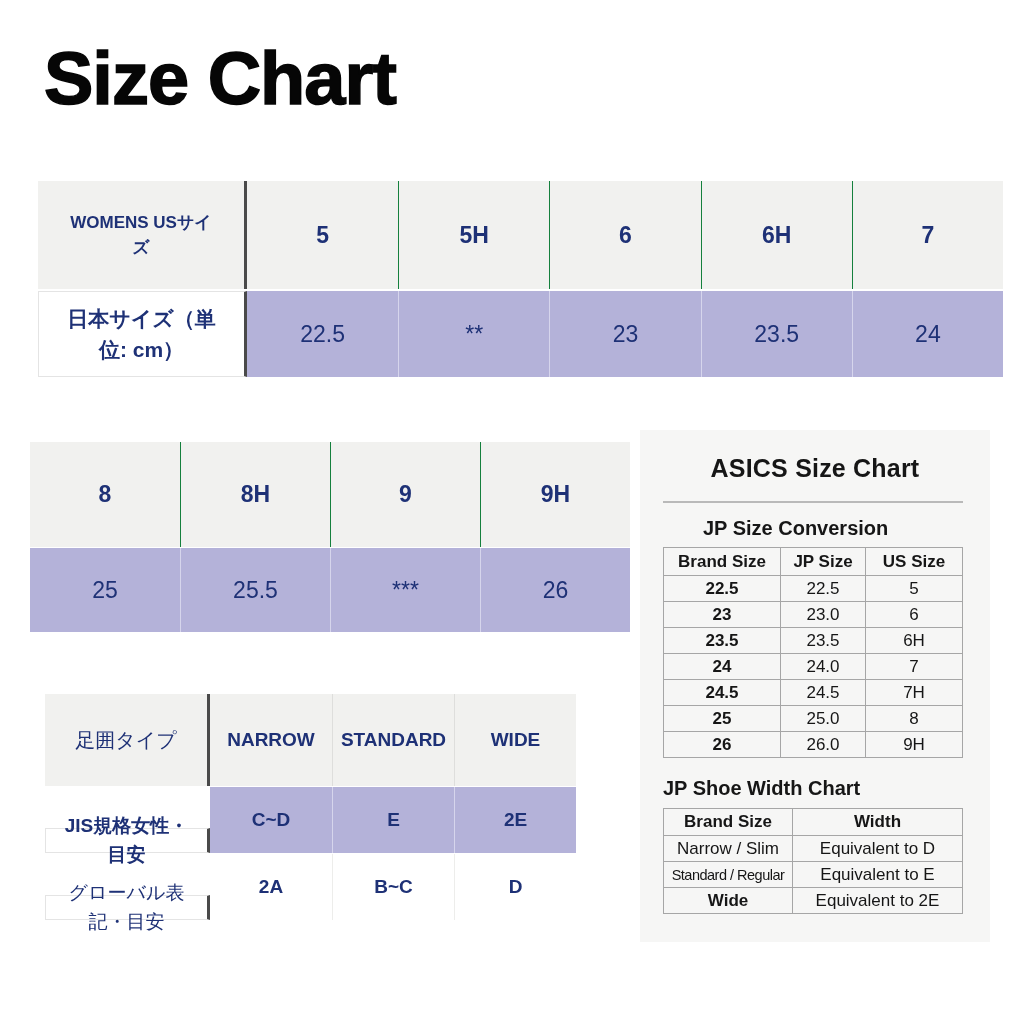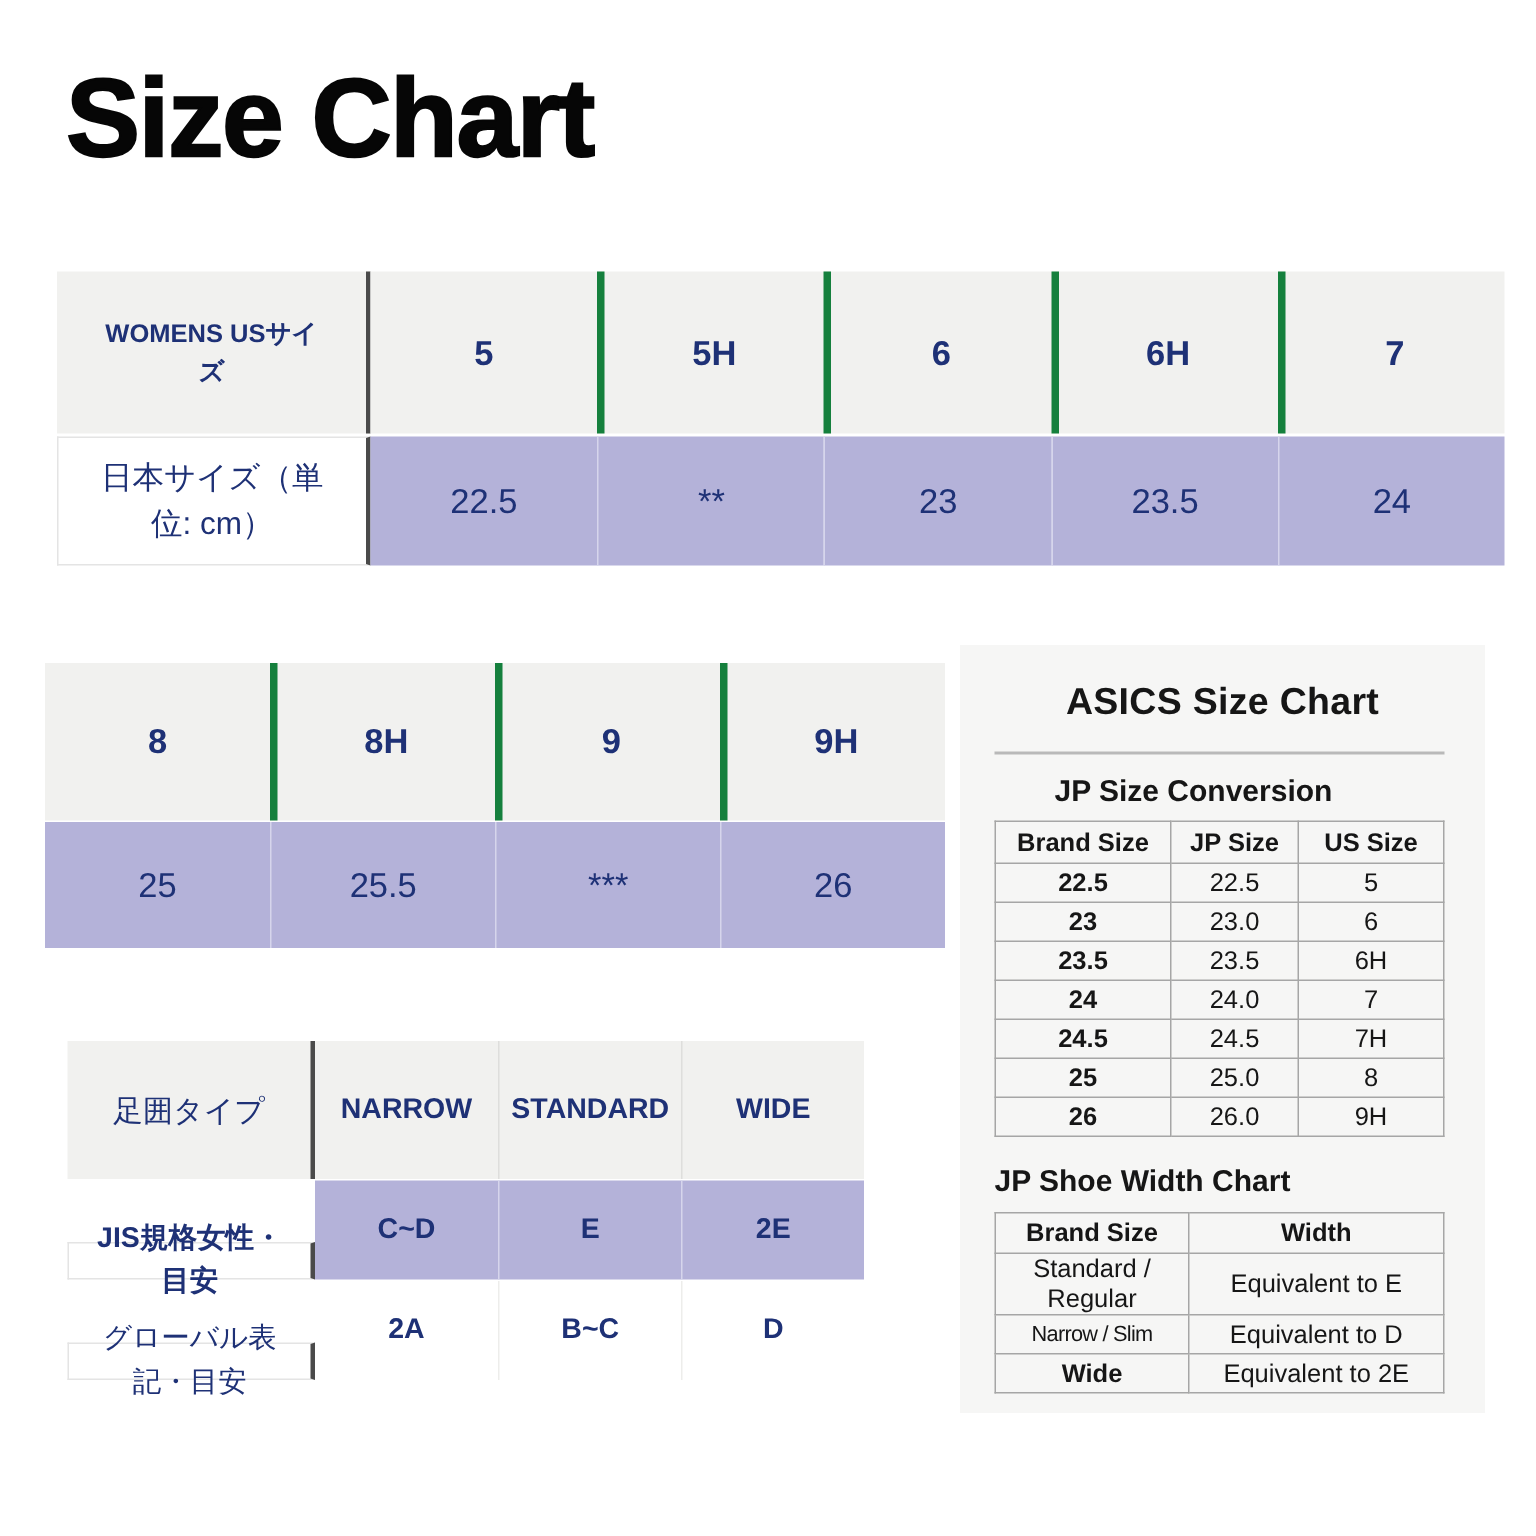--- a/index.html
+++ b/index.html
@@ -18,22 +18,22 @@
   .bg-purple { background:#b4b2d9; }
   .bg-white  { background:#ffffff; }
 
   
   .t1 { position:absolute; left:38px; top:181px; width:965px;
         display:grid; grid-template-columns:209px repeat(5,1fr);
         grid-template-rows:108px 86px; row-gap:2px; }
   .t1-label-h { font-size:17px; font-weight:700; line-height:1.5; padding:0 24px;
                 border-right:3px solid #4a4a4a; }
   .t1-label-d { font-size:21px; line-height:1.5; padding:12px 18px;
-                border:1px solid #e4e4e4; border-right:3px solid #4a4a4a; }
-  .t1-size { font-size:23px; font-weight:700; border-left:5px solid #15803d; }
+                border:1px solid #e4e4e4; border-right:3px solid #4a4a4a;font-weight:bold; }
+  .t1-size { font-size:23px; font-weight:700; border-left:1px solid #15803d; }
   .t1-val  { font-size:23px; border-left:1px solid #d6d5ec; }
   [data-repeat] > .t1-size:first-child,
   [data-repeat] > .t1-val:first-child { border-left:none; }
 
   
   .t2 { position:absolute; left:30px; top:442px; width:600px;
         display:grid; grid-template-columns:repeat(4,1fr);
         grid-template-rows:105px 84px; row-gap:1px; }
   .t2 .t1-size, .t2 .t1-val { }
 
@@ -169,26 +169,26 @@
           <col>
         </colgroup>
       <thead>
         <tr data-repeat="asics.width_chart.columns">
             <th>Brand Size</th>
             <th>Width</th>
           </tr>
       </thead>
       <tbody data-repeat="asics.width_chart.rows">
           <tr>
+          <td>Narrow / Slim</td>
+          <td>Equivalent to D</td>
+        </tr>
+          <tr>
           <td>Standard / Regular</td>
           <td>Equivalent to E</td>
-        </tr>
-          <tr>
-          <td>Narrow / Slim</td>
-          <td>Equivalent to D</td>
         </tr>
           <tr>
           <td>Wide</td>
           <td>Equivalent to 2E</td>
         </tr>
         </tbody>
     </table>
   </div>
 
 </div>

